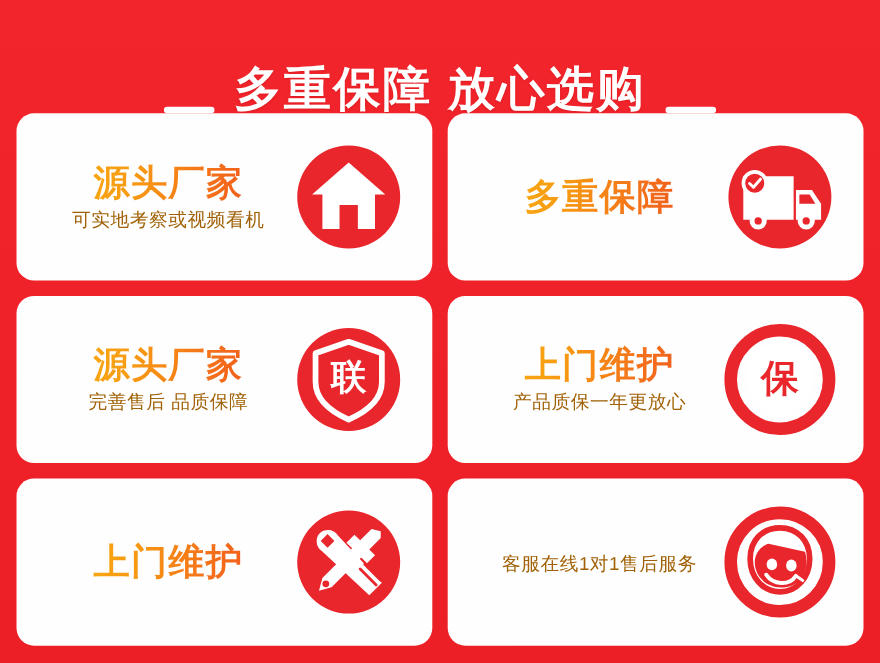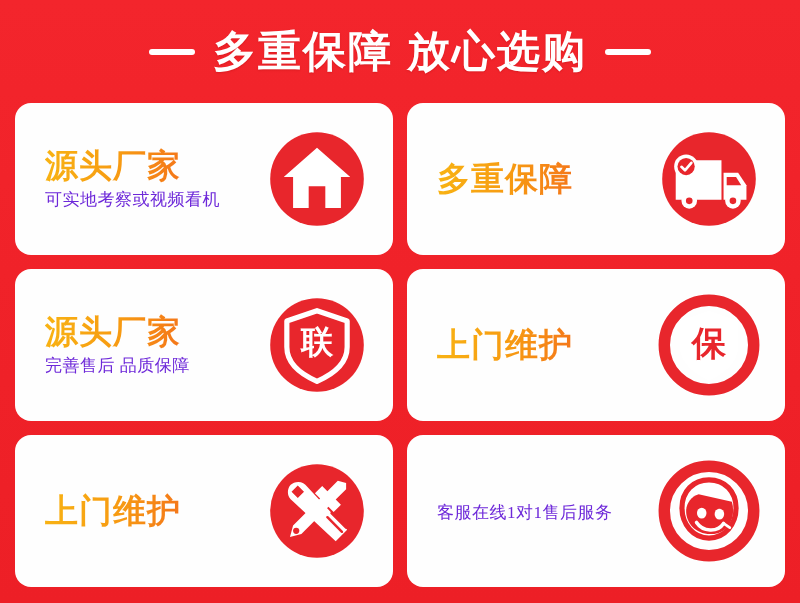--- a/index.html
+++ b/index.html
@@ -21,21 +21,21 @@
     box-sizing: border-box;
     display: flex;
     flex-direction: column;
   }
 
   
   .header {
     height: 103px;
     flex: 0 0 103px;
     display: flex;
-    align-items: center;
+    align-items: flex-end;
     justify-content: center;
     gap: 18px;
   }
   .rule {
     width: 46px;
     height: 6px;
     background: #FFFFFF;
     border-radius: 3px;
     flex: 0 0 auto;
   }
@@ -63,45 +63,45 @@
 
   .card {
     background: #FEFEFE;
     border-radius: 16px;
     position: relative;
     display: flex;
     align-items: center;
     box-sizing: border-box;
     padding: 0 6px 0 30px;
     overflow: hidden;
+    text-align: center;
   }
   .card-text {
     flex: 1 1 auto;
     min-width: 0;
   }
   .card-title {
     font-size: 33px;
     font-weight: bold;
     line-height: 1.15;
     letter-spacing: 1px;
     white-space: nowrap;
     background: linear-gradient(95deg, #F8B313 0%, #F79A12 35%, #F4701B 68%, #EC4A1C 100%);
     -webkit-background-clip: text;
     background-clip: text;
     color: transparent;
     -webkit-text-fill-color: transparent;
   }
   .card-sub {
     margin-top: 5px;
     font-size: 17px;
-    color: #6d28d9;
+    color: #a16207;
     line-height: 1.2;
     white-space: nowrap;
     letter-spacing: 0.5px;
-    font-family: Liberation Serif, serif;
   }
   .card-icon {
     flex: 0 0 auto;
     width: 112px;
     height: 112px;
     display: flex;
     align-items: center;
     justify-content: center;
     margin-right: 14px;
   }
@@ -168,20 +168,21 @@
           <circle cx="50" cy="50" r="45" fill="#E8262C"></circle>
           <path d="M50 17 L79 27 L79 52 C79 68 66 78 50 85 C34 78 21 68 21 52 L21 27 Z" fill="none" stroke="#FFFFFF" stroke-width="5" stroke-linejoin="round"></path>
           <text x="50" y="58" text-anchor="middle" font-family="DejaVu Sans, sans-serif" font-size="31" font-weight="bold" fill="#FFFFFF">联</text>
         </svg>
       </div>
     </div>
 
     <div class="card">
       <div class="card-text">
         <div class="card-title">上门维护</div>
+        <div class="card-sub">产品质保一年更放心</div>
       </div>
       <div class="card-icon">
         <svg viewBox="0 0 100 100" width="104" height="104" aria-hidden="true">
           <circle cx="50" cy="50" r="43" fill="none" stroke="#E8262C" stroke-width="11"></circle>
           <path d="M50 17 L78 27 L78 51 C78 67 65 77 50 84 C35 77 22 67 22 51 L22 27 Z" fill="#FFFFFF"></path>
           <text x="50" y="60" text-anchor="middle" font-family="DejaVu Sans, sans-serif" font-size="33" font-weight="bold" fill="#E8262C">保</text>
         </svg>
       </div>
     </div>
 

